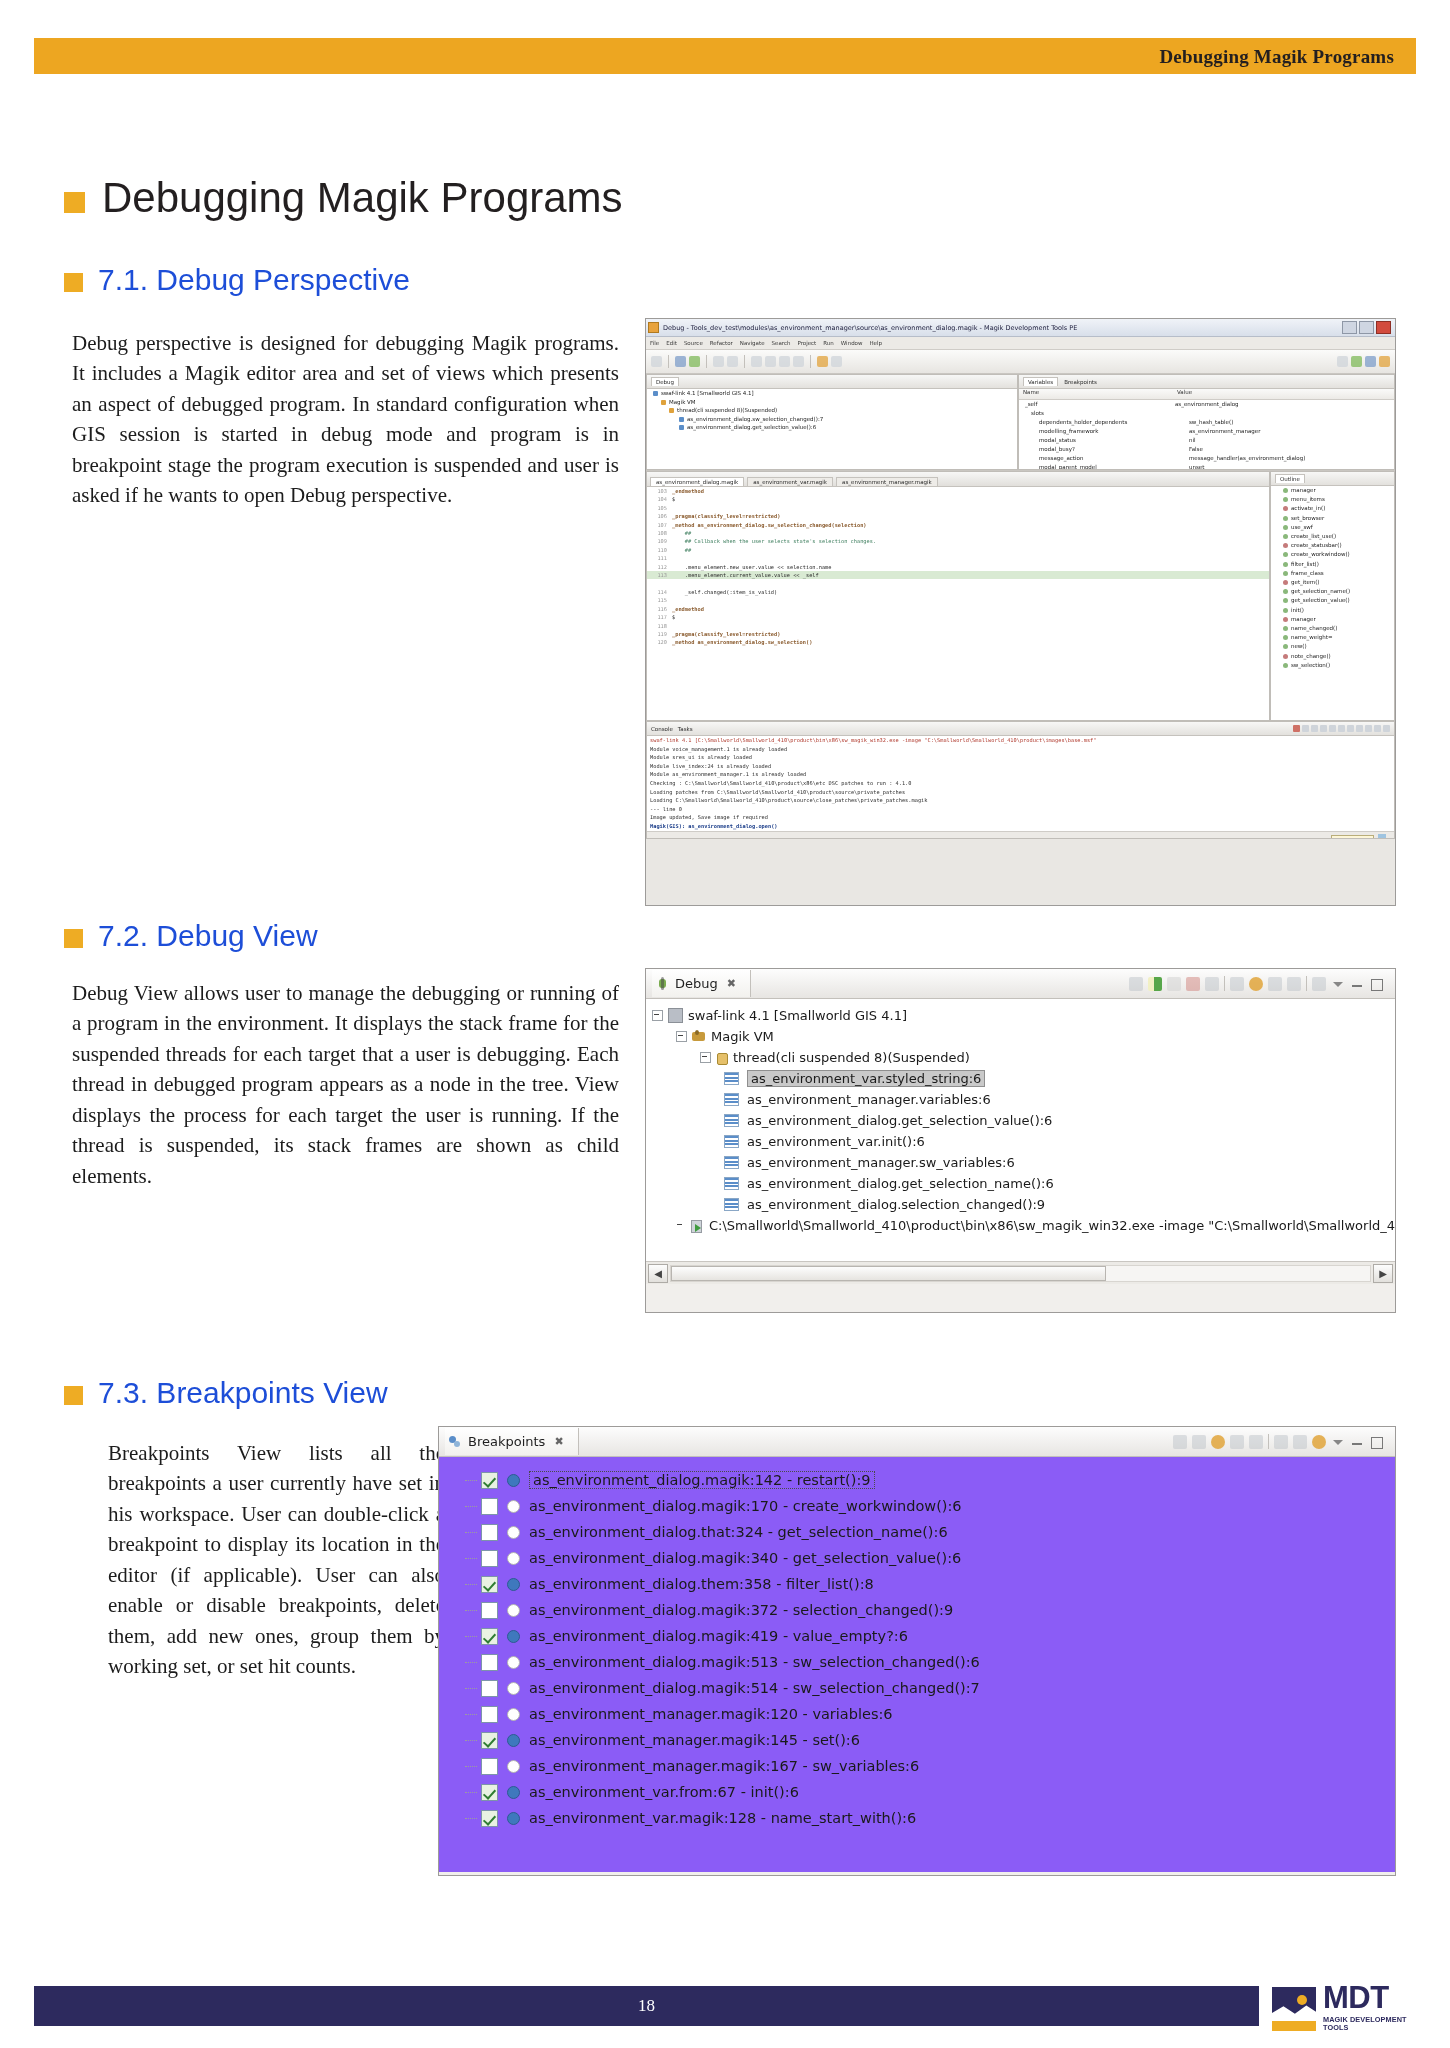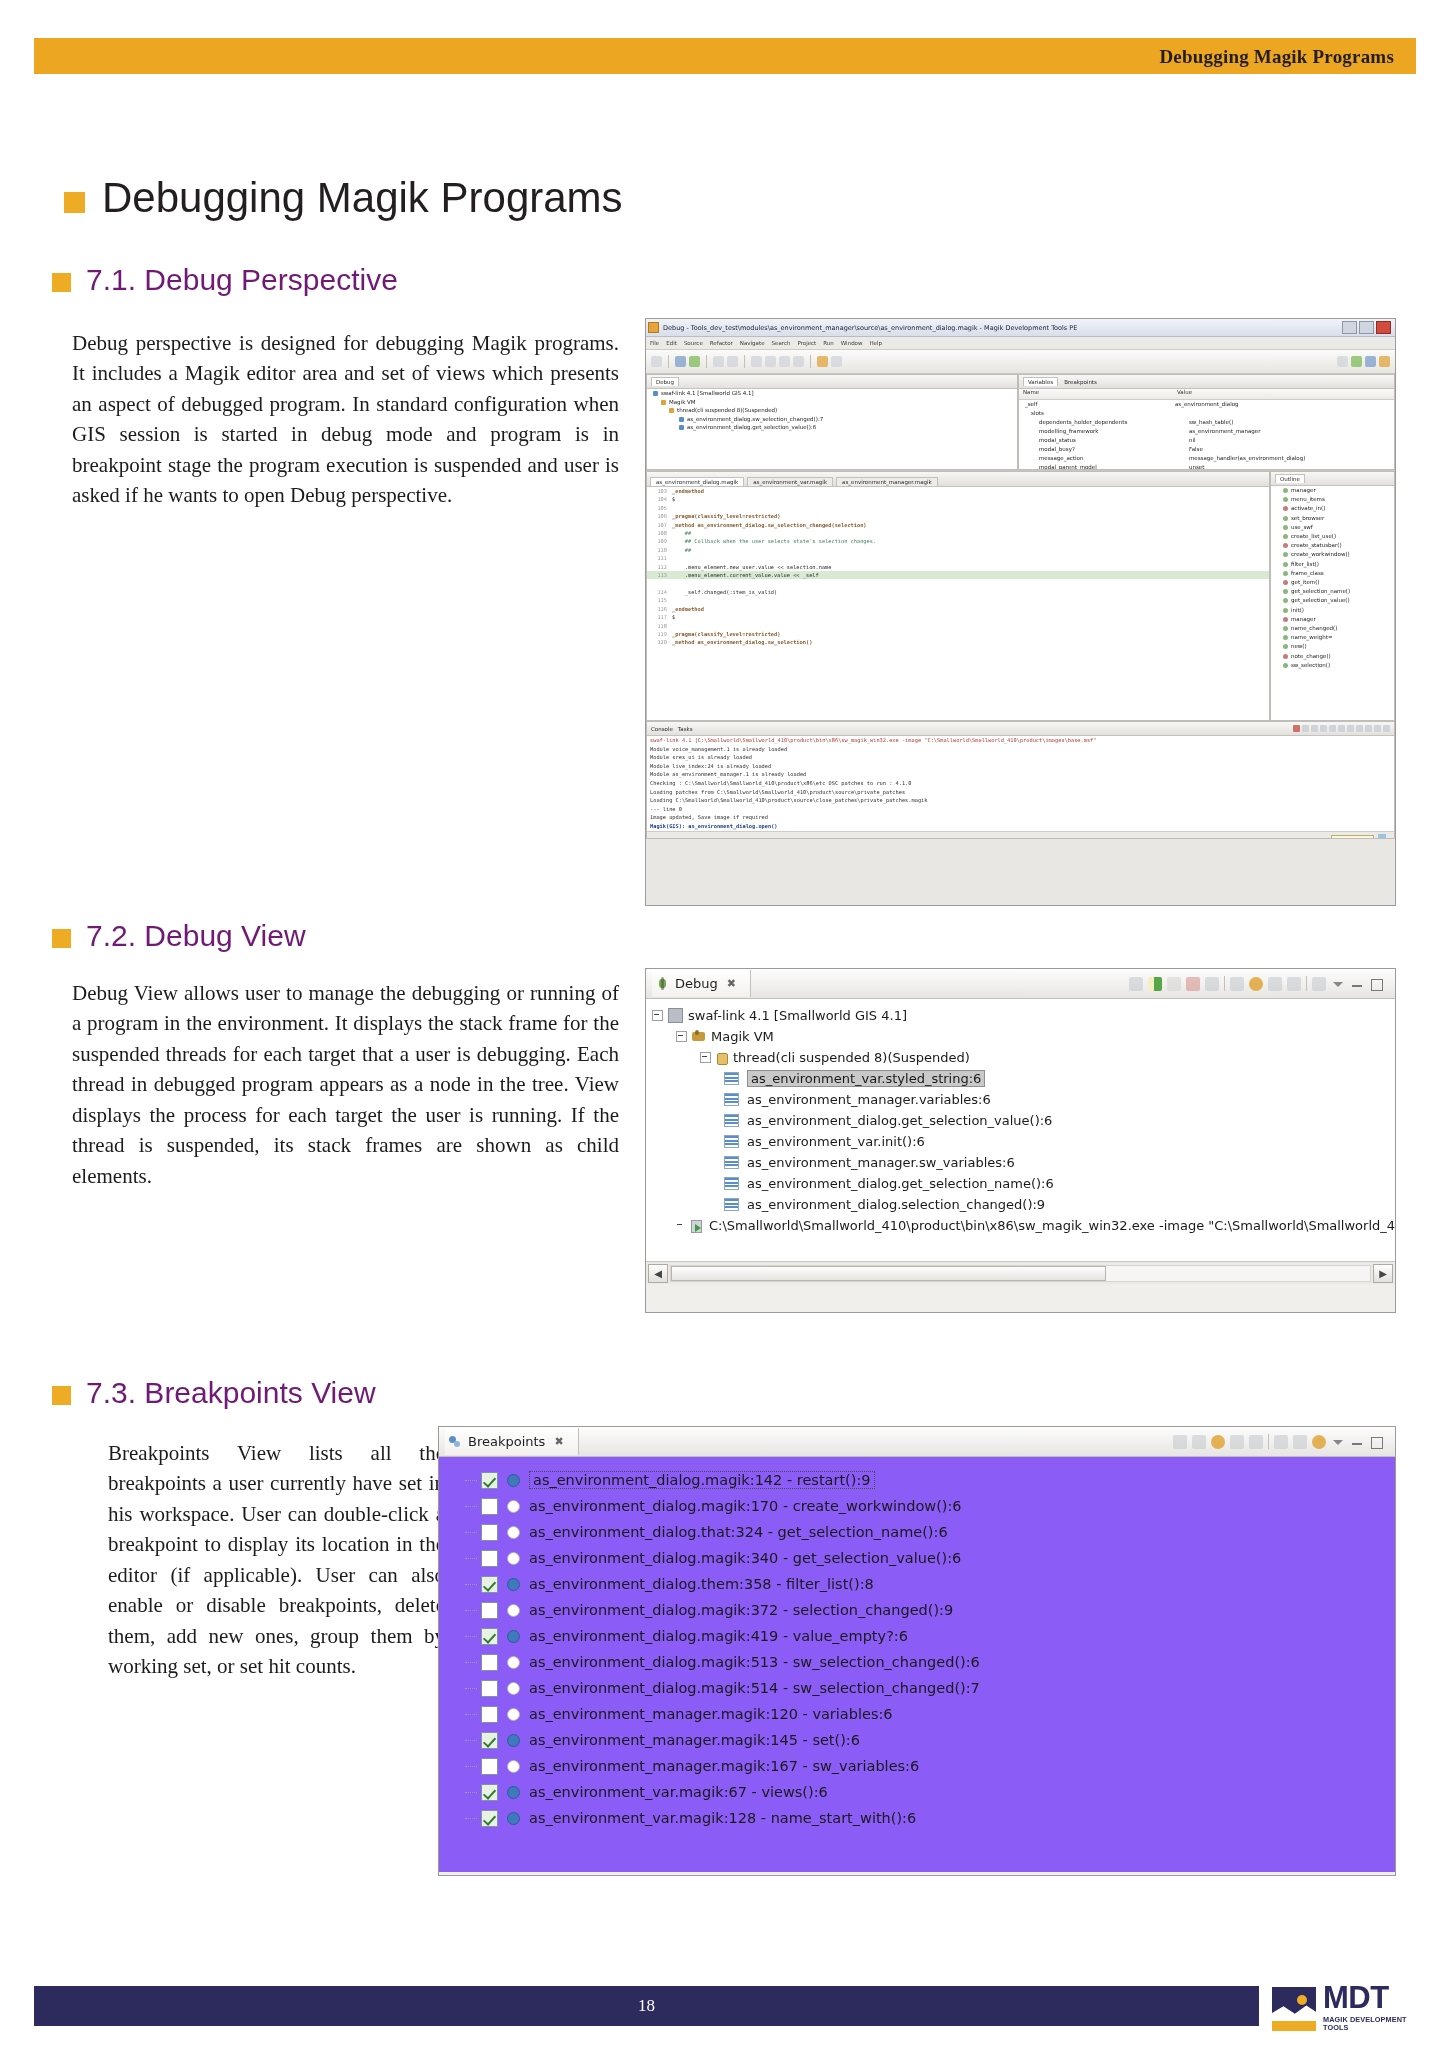--- a/index.html
+++ b/index.html
@@ -36,22 +36,22 @@
 
   h1.doc-title{
     position:absolute;left:64px;top:177px;margin:0;
     font-family:"Liberation Sans", sans-serif;
     font-weight:400;font-size:42px;line-height:1;color:#231f20;
     white-space:nowrap;
   }
   h2.sec{
     position:absolute;margin:0;
     font-family:"Liberation Sans", sans-serif;
-    font-weight:400;font-size:30px;line-height:1;color:#701a75;
-    white-space:nowrap;left:52px;
+    font-weight:400;font-size:30px;line-height:1;color:#1d4ed8;
+    white-space:nowrap;left:64px;
   }
   #sec-71{top:265px;}
   #sec-72{top:921px;}
   #sec-73{top:1378px;}
 
   p.body{
     position:absolute;margin:0;left:72px;
     font-family:"Liberation Serif", serif;
     font-size:21px;line-height:1.45;color:#1c1c1c;
     text-align:justify;
@@ -690,21 +690,21 @@
           <span class="bp-label">as_environment_manager.magik:145 - set():6</span>
         </div>
         <div class="bp-row">
           <span class="cbx"></span>
           <span class="bdot off"></span>
           <span class="bp-label">as_environment_manager.magik:167 - sw_variables:6</span>
         </div>
         <div class="bp-row">
           <span class="cbx on"></span>
           <span class="bdot on"></span>
-          <span class="bp-label">as_environment_var.magik:67 - views():6</span>
+          <span class="bp-label">as_environment_var.from:67 - init():6</span>
         </div>
         <div class="bp-row">
           <span class="cbx on"></span>
           <span class="bdot on"></span>
           <span class="bp-label">as_environment_var.magik:128 - name_start_with():6</span>
         </div>
       </div>
   </div>
 
 </div>

